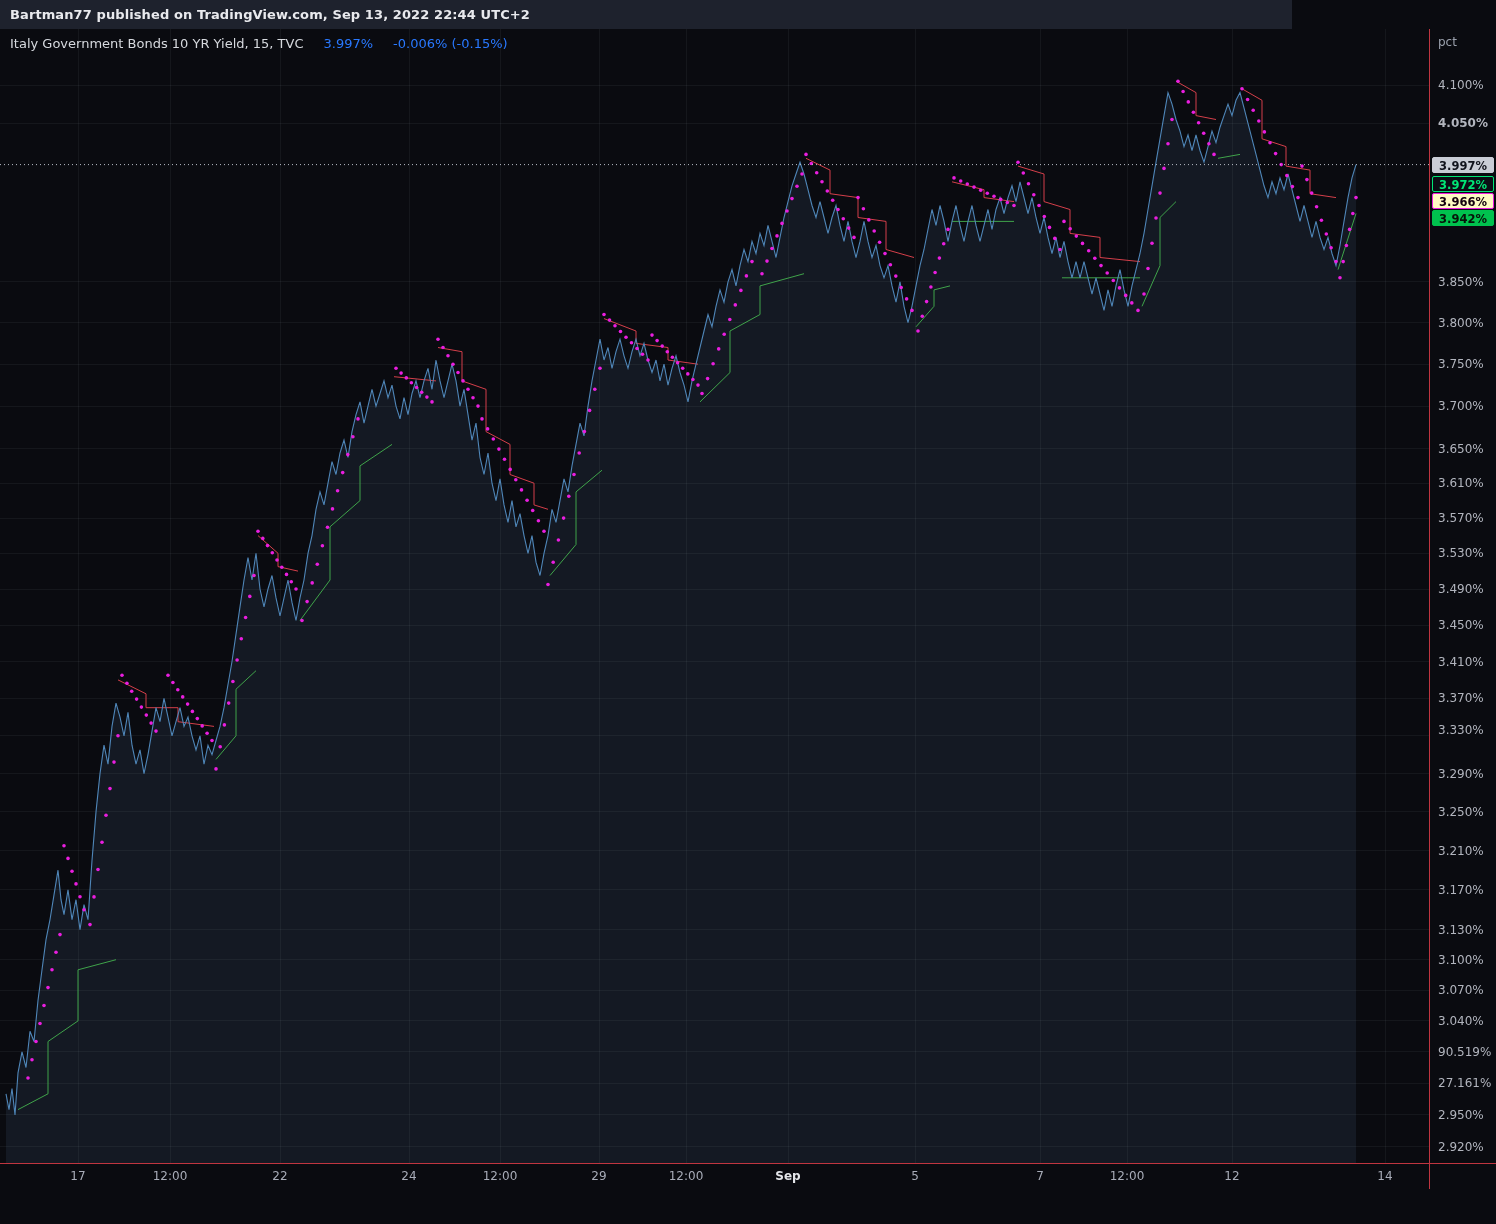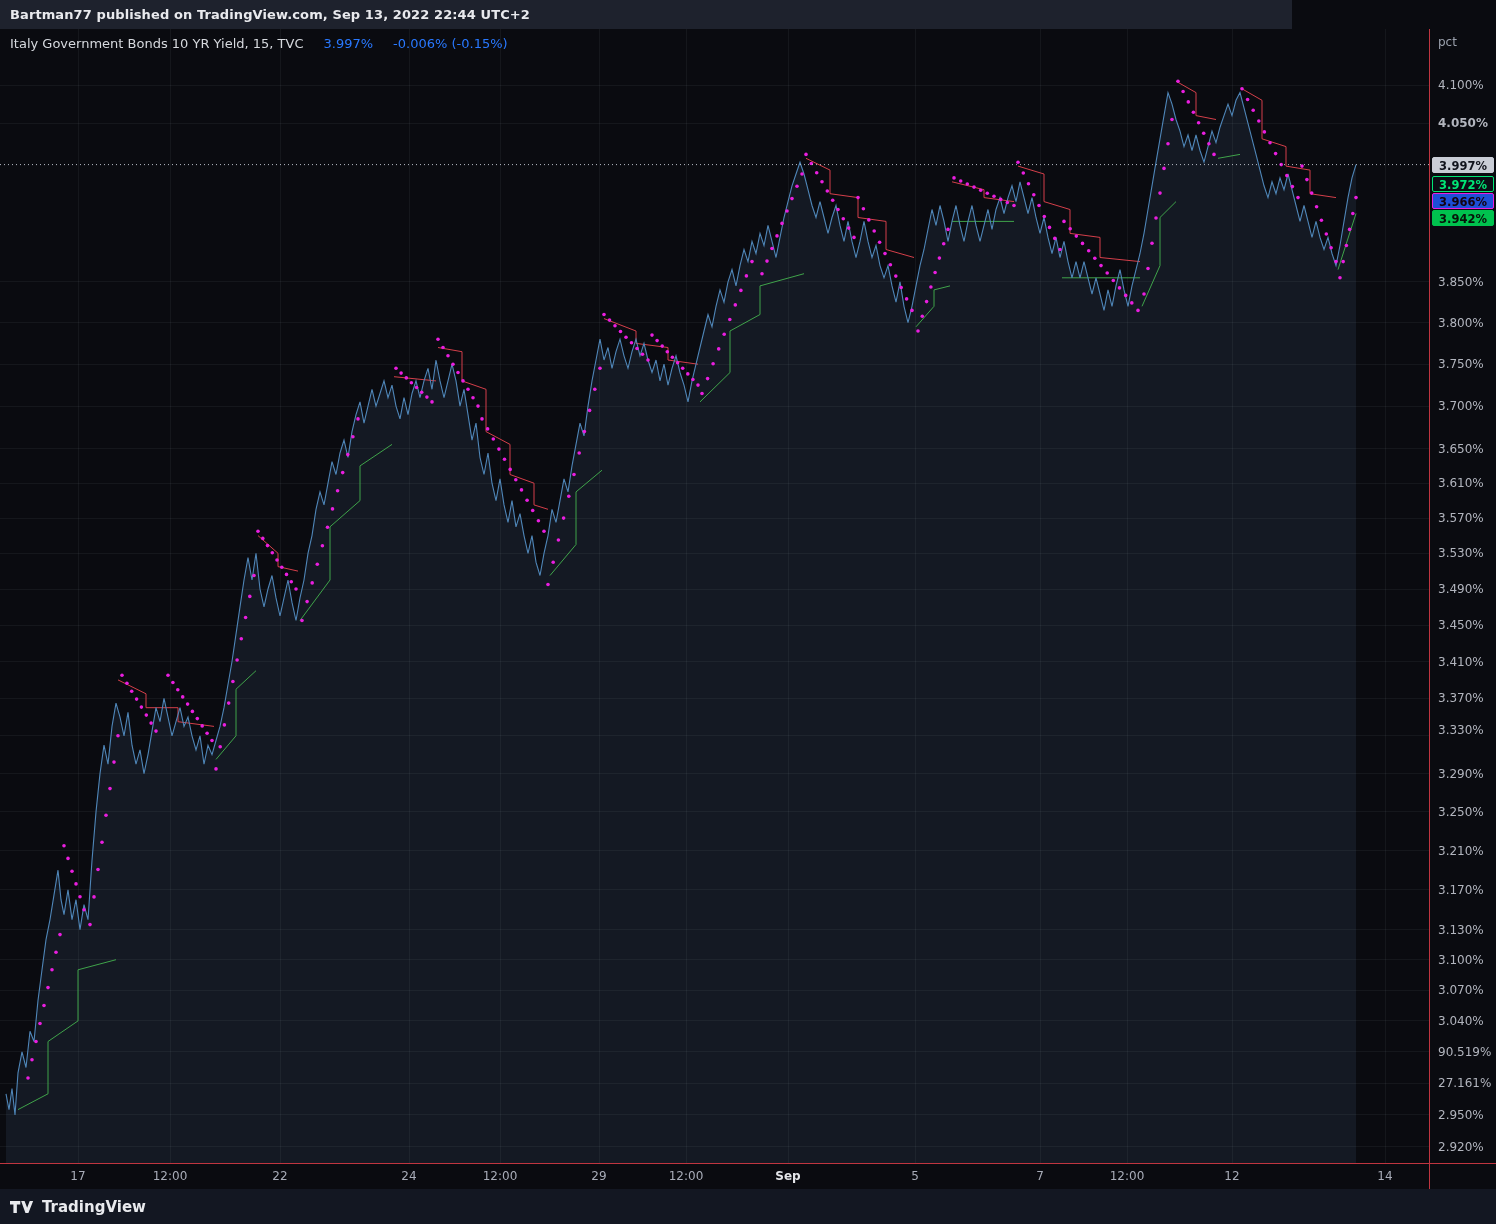--- a/index.html
+++ b/index.html
@@ -385,41 +385,34 @@
       <div class="ytick" style="top: 893.594px;">3.130%</div>
       <div class="ytick" style="top: 923.727px;">3.100%</div>
       <div class="ytick" style="top: 954.153px;">3.070%</div>
       <div class="ytick" style="top: 984.878px;">3.040%</div>
       <div class="ytick" style="top: 1015.91px;">90.519%</div>
       <div class="ytick" style="top: 1047.25px;">27.161%</div>
       <div class="ytick" style="top: 1078.91px;">2.950%</div>
       <div class="ytick" style="top: 1110.89px;">2.920%</div>
       <div class="pbox" style="top: 127.572px; background: rgb(201, 205, 214); color: rgb(16, 19, 28); border: 1px solid rgb(201, 205, 214);">3.997%</div>
       <div class="pbox" style="top: 147.203px; background: rgb(12, 14, 21); color: rgb(0, 230, 118); border: 1px solid rgb(0, 230, 118);">3.972%</div>
-      <div class="pbox" style="top: 164.203px; background: #1d4ed8; color: rgb(21, 0, 15); border: 1px solid rgb(234, 30, 224);">3.966%</div>
+      <div class="pbox" style="top: 164.203px; background: #fef9c3; color: rgb(21, 0, 15); border: 1px solid rgb(234, 30, 224);">3.966%</div>
       <div class="pbox" style="top: 181.203px; background: rgb(0, 194, 78); color: rgb(7, 20, 10); border: 1px solid rgb(0, 194, 78);">3.942%</div>
     </div>
 
   <div class="time-scale" id="time-scale">
       <div class="xtick" style="left: 78px;">17</div>
       <div class="xtick" style="left: 170px;">12:00</div>
       <div class="xtick" style="left: 280px;">22</div>
       <div class="xtick" style="left: 409px;">24</div>
       <div class="xtick" style="left: 500px;">12:00</div>
       <div class="xtick" style="left: 599px;">29</div>
       <div class="xtick" style="left: 686px;">12:00</div>
       <div class="xtick strong" style="left: 788px;">Sep</div>
       <div class="xtick" style="left: 915px;">5</div>
       <div class="xtick" style="left: 1040px;">7</div>
       <div class="xtick" style="left: 1127px;">12:00</div>
       <div class="xtick" style="left: 1232px;">12</div>
       <div class="xtick" style="left: 1385px;">14</div>
     </div>
 
-  <div class="footer">
-    <svg width="24" height="18" viewBox="0 0 28 18">
-      <polygon points="0,2 12,2 12,6 8,6 8,16 4,16 4,6 0,6" fill="#e9eaee"></polygon>
-      <polygon points="13,2 17,2 20,10 23,2 27,2 21.5,16 18,16" fill="#e9eaee"></polygon>
-    </svg>
-    <span class="brand">TradingView</span>
-  </div>
 
 </div>
 
 </body></html>

